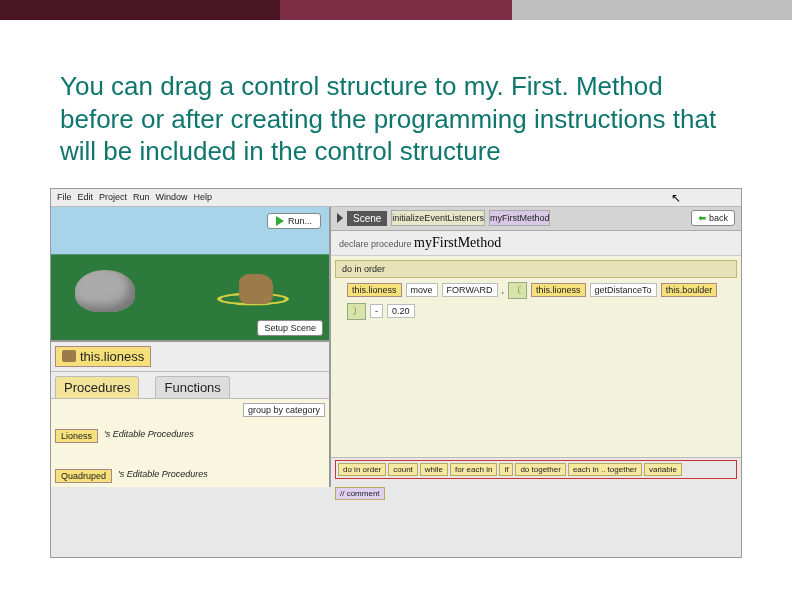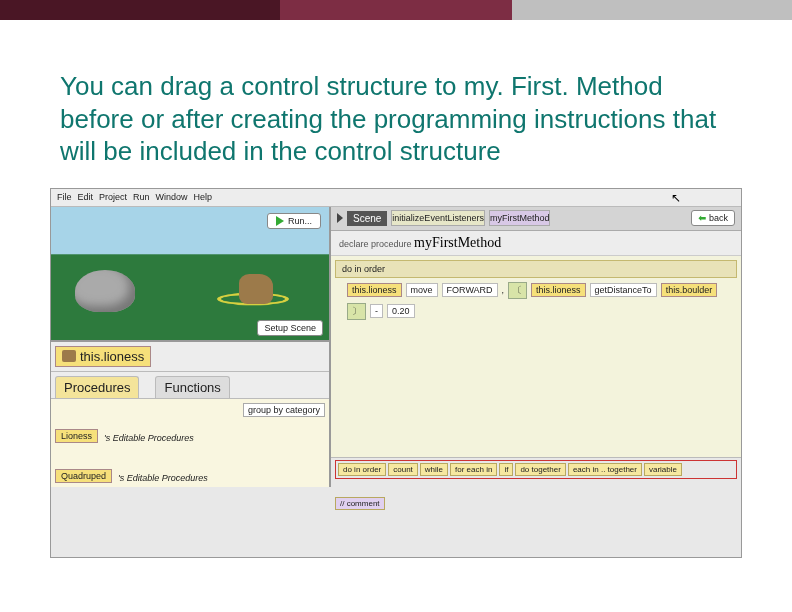--- a/index.html
+++ b/index.html
@@ -21,42 +21,42 @@
 .lion{position:absolute;right:56px;bottom:36px;width:34px;height:30px;background:#9c7a4a;border-radius:30% 40% 25% 25%}
 .setupbtn{position:absolute;bottom:4px;right:6px;background:#fff;border:1px solid #888;border-radius:3px;padding:2px 6px;font-size:9px}
 .objpanel{background:#ededed;padding:4px;border-bottom:1px solid #bbb}
 .objchip{display:inline-flex;align-items:center;gap:4px;background:#f6e07a;border:1px solid #a88;padding:2px 6px;font-size:13px}
 .objchip .lionicon{width:14px;height:12px;background:#9c7a4a;border-radius:2px}
 .tabs{display:flex;gap:16px;padding:4px 4px 0 4px;background:#ededed;font-size:13px}
 .tab{padding:3px 8px;background:#f4e49a;border:1px solid #bbb;border-bottom:none;border-radius:3px 3px 0 0}
 .tab.inactive{background:#ddd}
 .procarea{flex:1;background:#f9f6e0;border-top:1px solid #bbb;padding:4px}
 .groupby{font-size:9px;background:#fff;border:1px solid #aaa;padding:1px 4px;float:right}
-.procrow{clear:both;margin-top:26px;display:flex;align-items:flex-end;gap:6px;font-size:9px;font-style:italic}
+.procrow{clear:both;margin-top:26px;display:flex;align-items:flex-start;gap:6px;font-size:9px;font-style:italic}
 .chip{background:#f6e07a;border:1px solid #a88;padding:1px 5px;font-style:normal;font-size:9px}
 .rightcol{flex:1;background:#ededed;display:flex;flex-direction:column}
 .rtop{height:24px;background:#d4d4d4;border-bottom:1px solid #aaa;display:flex;align-items:center;gap:4px;padding:0 6px;font-size:9px}
 .rtop .arrow{width:0;height:0;border-top:5px solid transparent;border-bottom:5px solid transparent;border-left:6px solid #444}
 .rtop .scenelbl{background:#555;color:#fff;padding:2px 6px;font-size:10px;}
 .rtop .rtab{background:#e6e6c8;border:1px solid #aaa;padding:2px 0}
 .rtop .rtab.active{background:#d8c8e6}
 .backbtn{margin-left:auto;background:#fff;border:1px solid #888;border-radius:3px;padding:2px 6px;display:flex;align-items:center;gap:3px}
 .backbtn .barr{color:#3a3;font-weight:bold}
 .declare{padding:4px 8px;font-size:9px;color:#555;border-bottom:1px solid #ccc}
 .declare .mname{font-size:14px;font-family:Georgia,serif;color:#000}
 .codearea{flex:1;background:#f3f3dc;padding:4px;position:relative}
 .doin{background:#e8e2b8;border:1px solid #c4b870;padding:3px 6px;font-size:9px;margin-bottom:4px}
 .codeline{display:flex;align-items:center;gap:4px;flex-wrap:wrap;margin-left:12px;font-size:9px}
 .codeline .pill{background:#fff;border:1px solid #bbb;padding:1px 4px;border-radius:0}
 .codeline .ypill{background:#f6e07a;border:1px solid #a88;padding:1px 4px}
 .codeline .gpill{background:#d8e4a8;border:1px solid #9a8;padding:1px 4px}
 .bottomstrip{height:30px;background:#e8e8e8;border-top:1px solid #bbb;padding:2px 4px}
 .ctrlrow{display:flex;gap:2px;border:1px solid #c33;padding:2px;flex-wrap:wrap}
 .cblk{background:#f6e8a0;border:1px solid #b8a860;padding:1px 4px;font-size:8px;white-space:nowrap}
-.commentrow{margin-top:18px}
+.commentrow{margin-top:8px}
 .commentrow .cblk{background:#e0d0f0}
 .cursor{position:absolute;top:2px;right:60px;font-size:12px;color:#000}
 </style>
 </head>
 <body>
 
 <div class="topbar"></div>
 
 <div class="heading">You can drag a control structure to my. First. Method before or after creating the programming instructions that will be included in the control structure</div>
 

